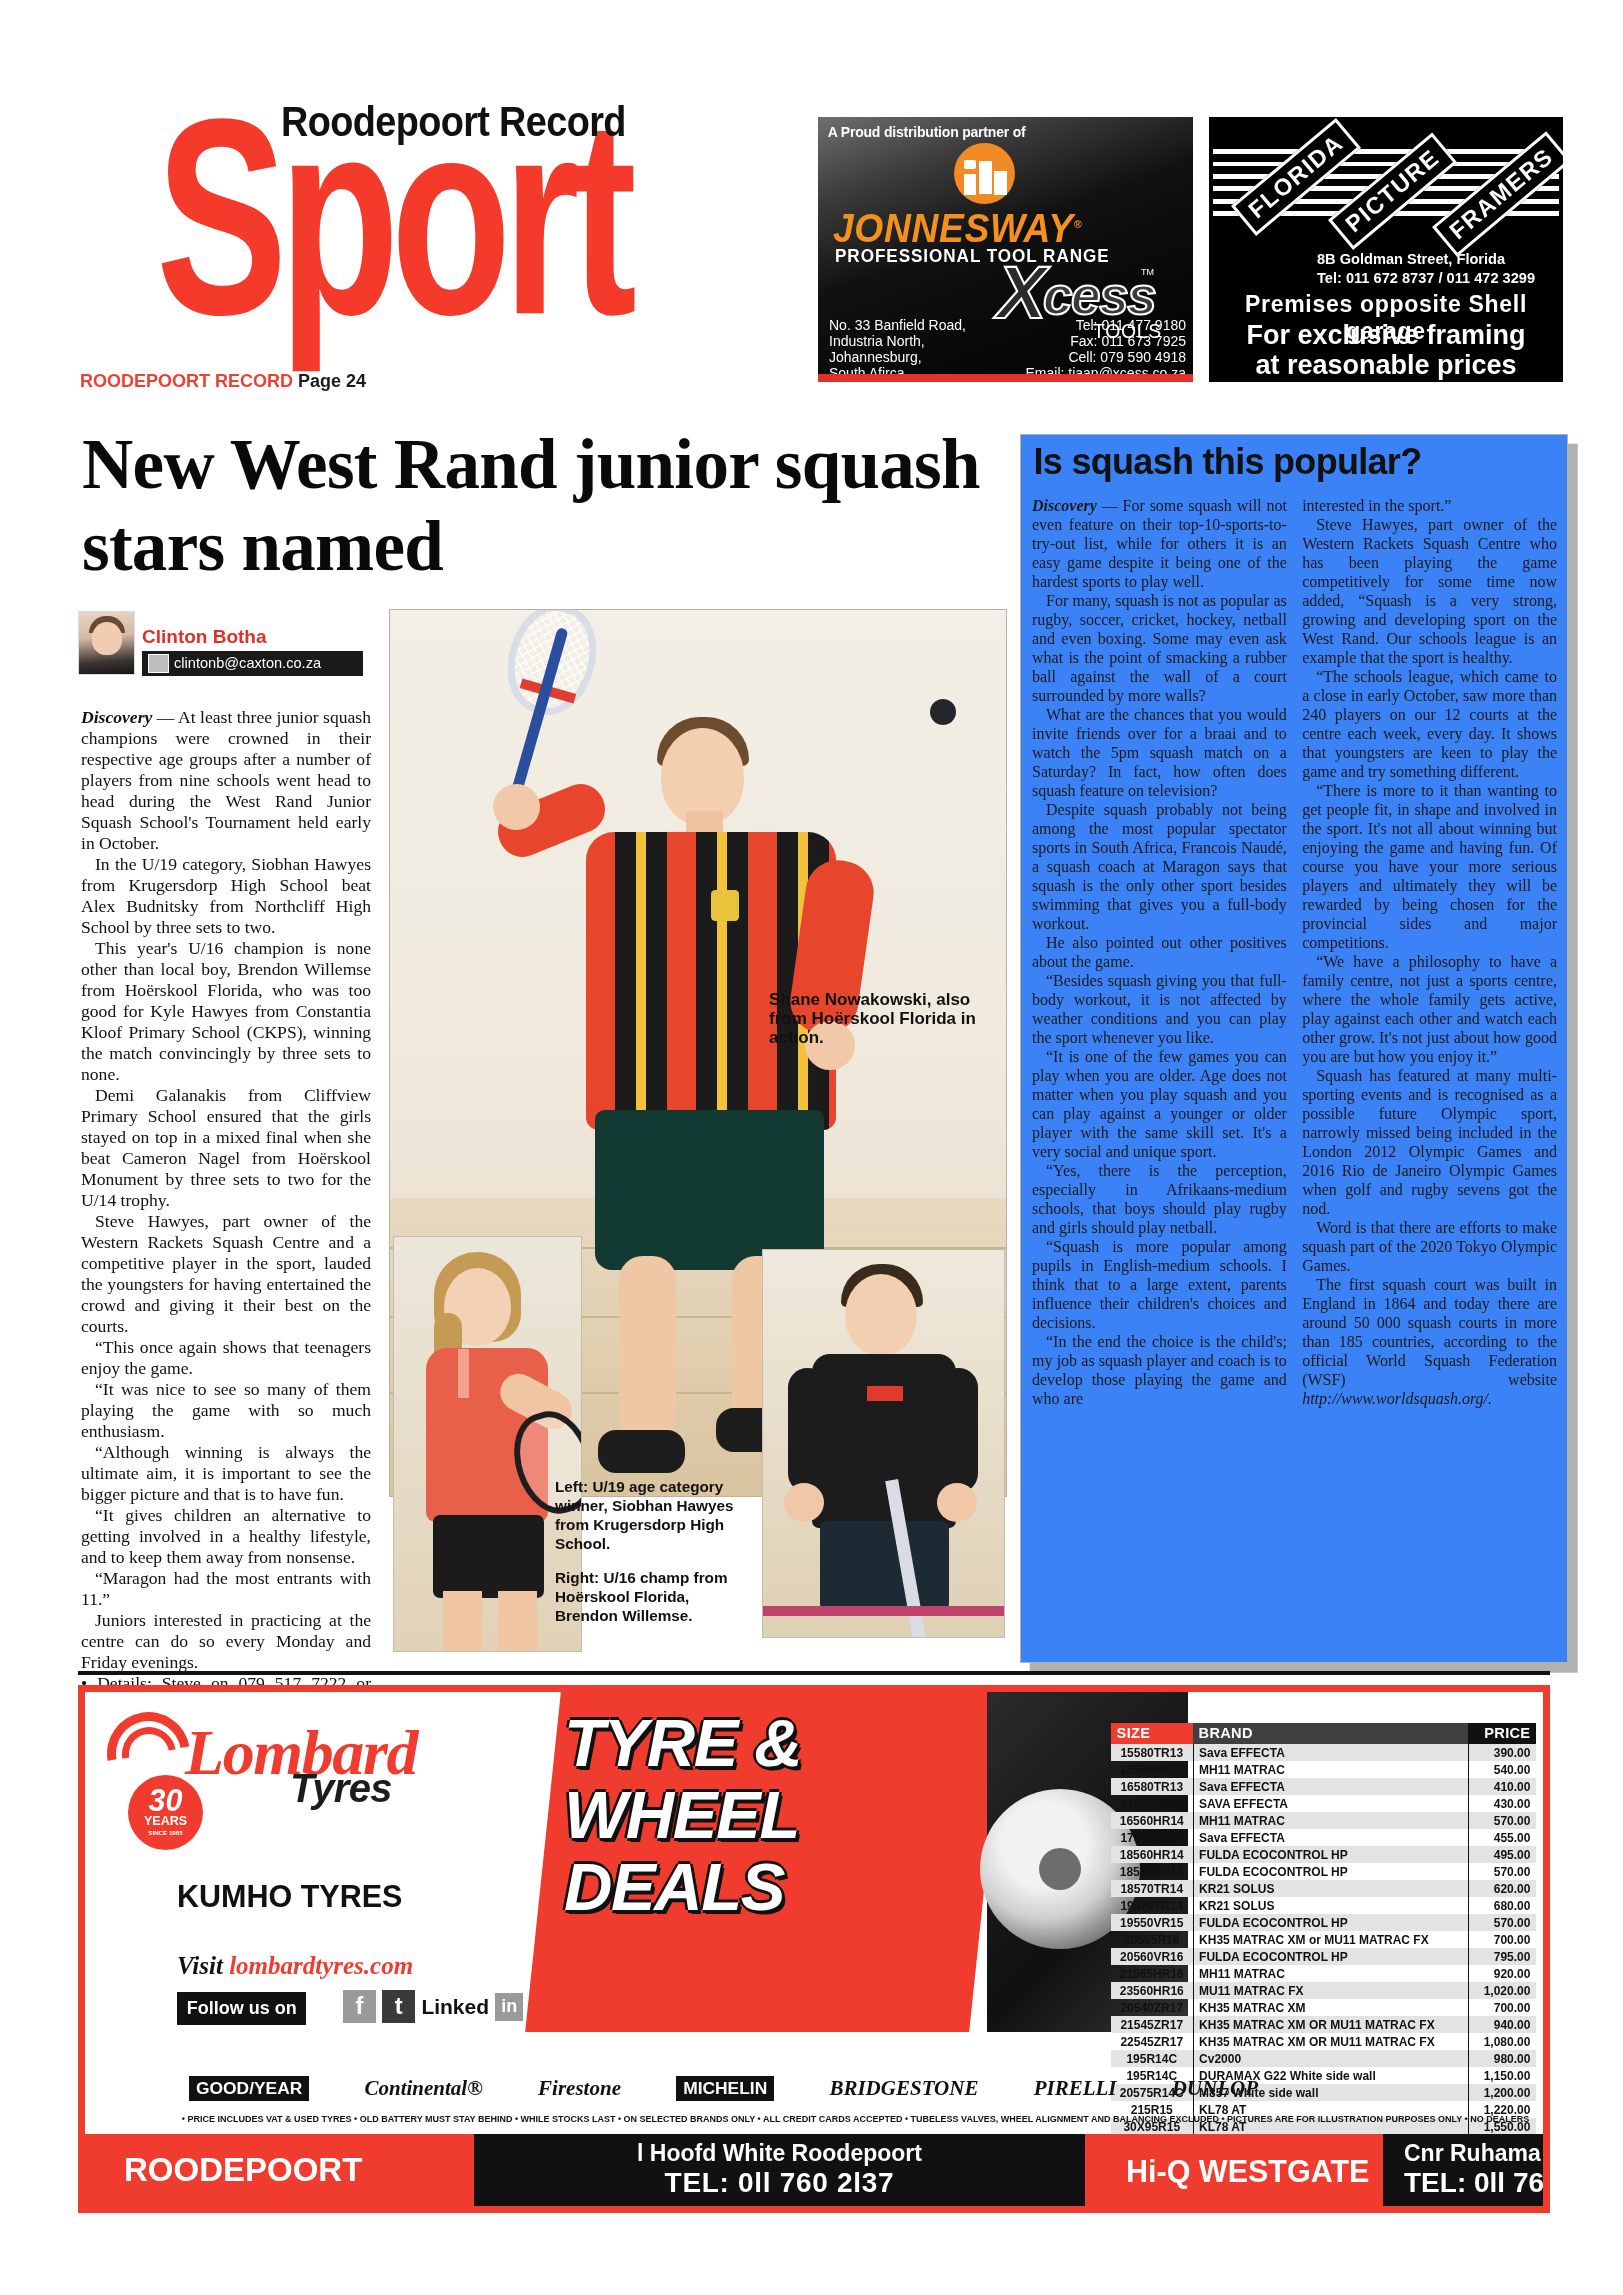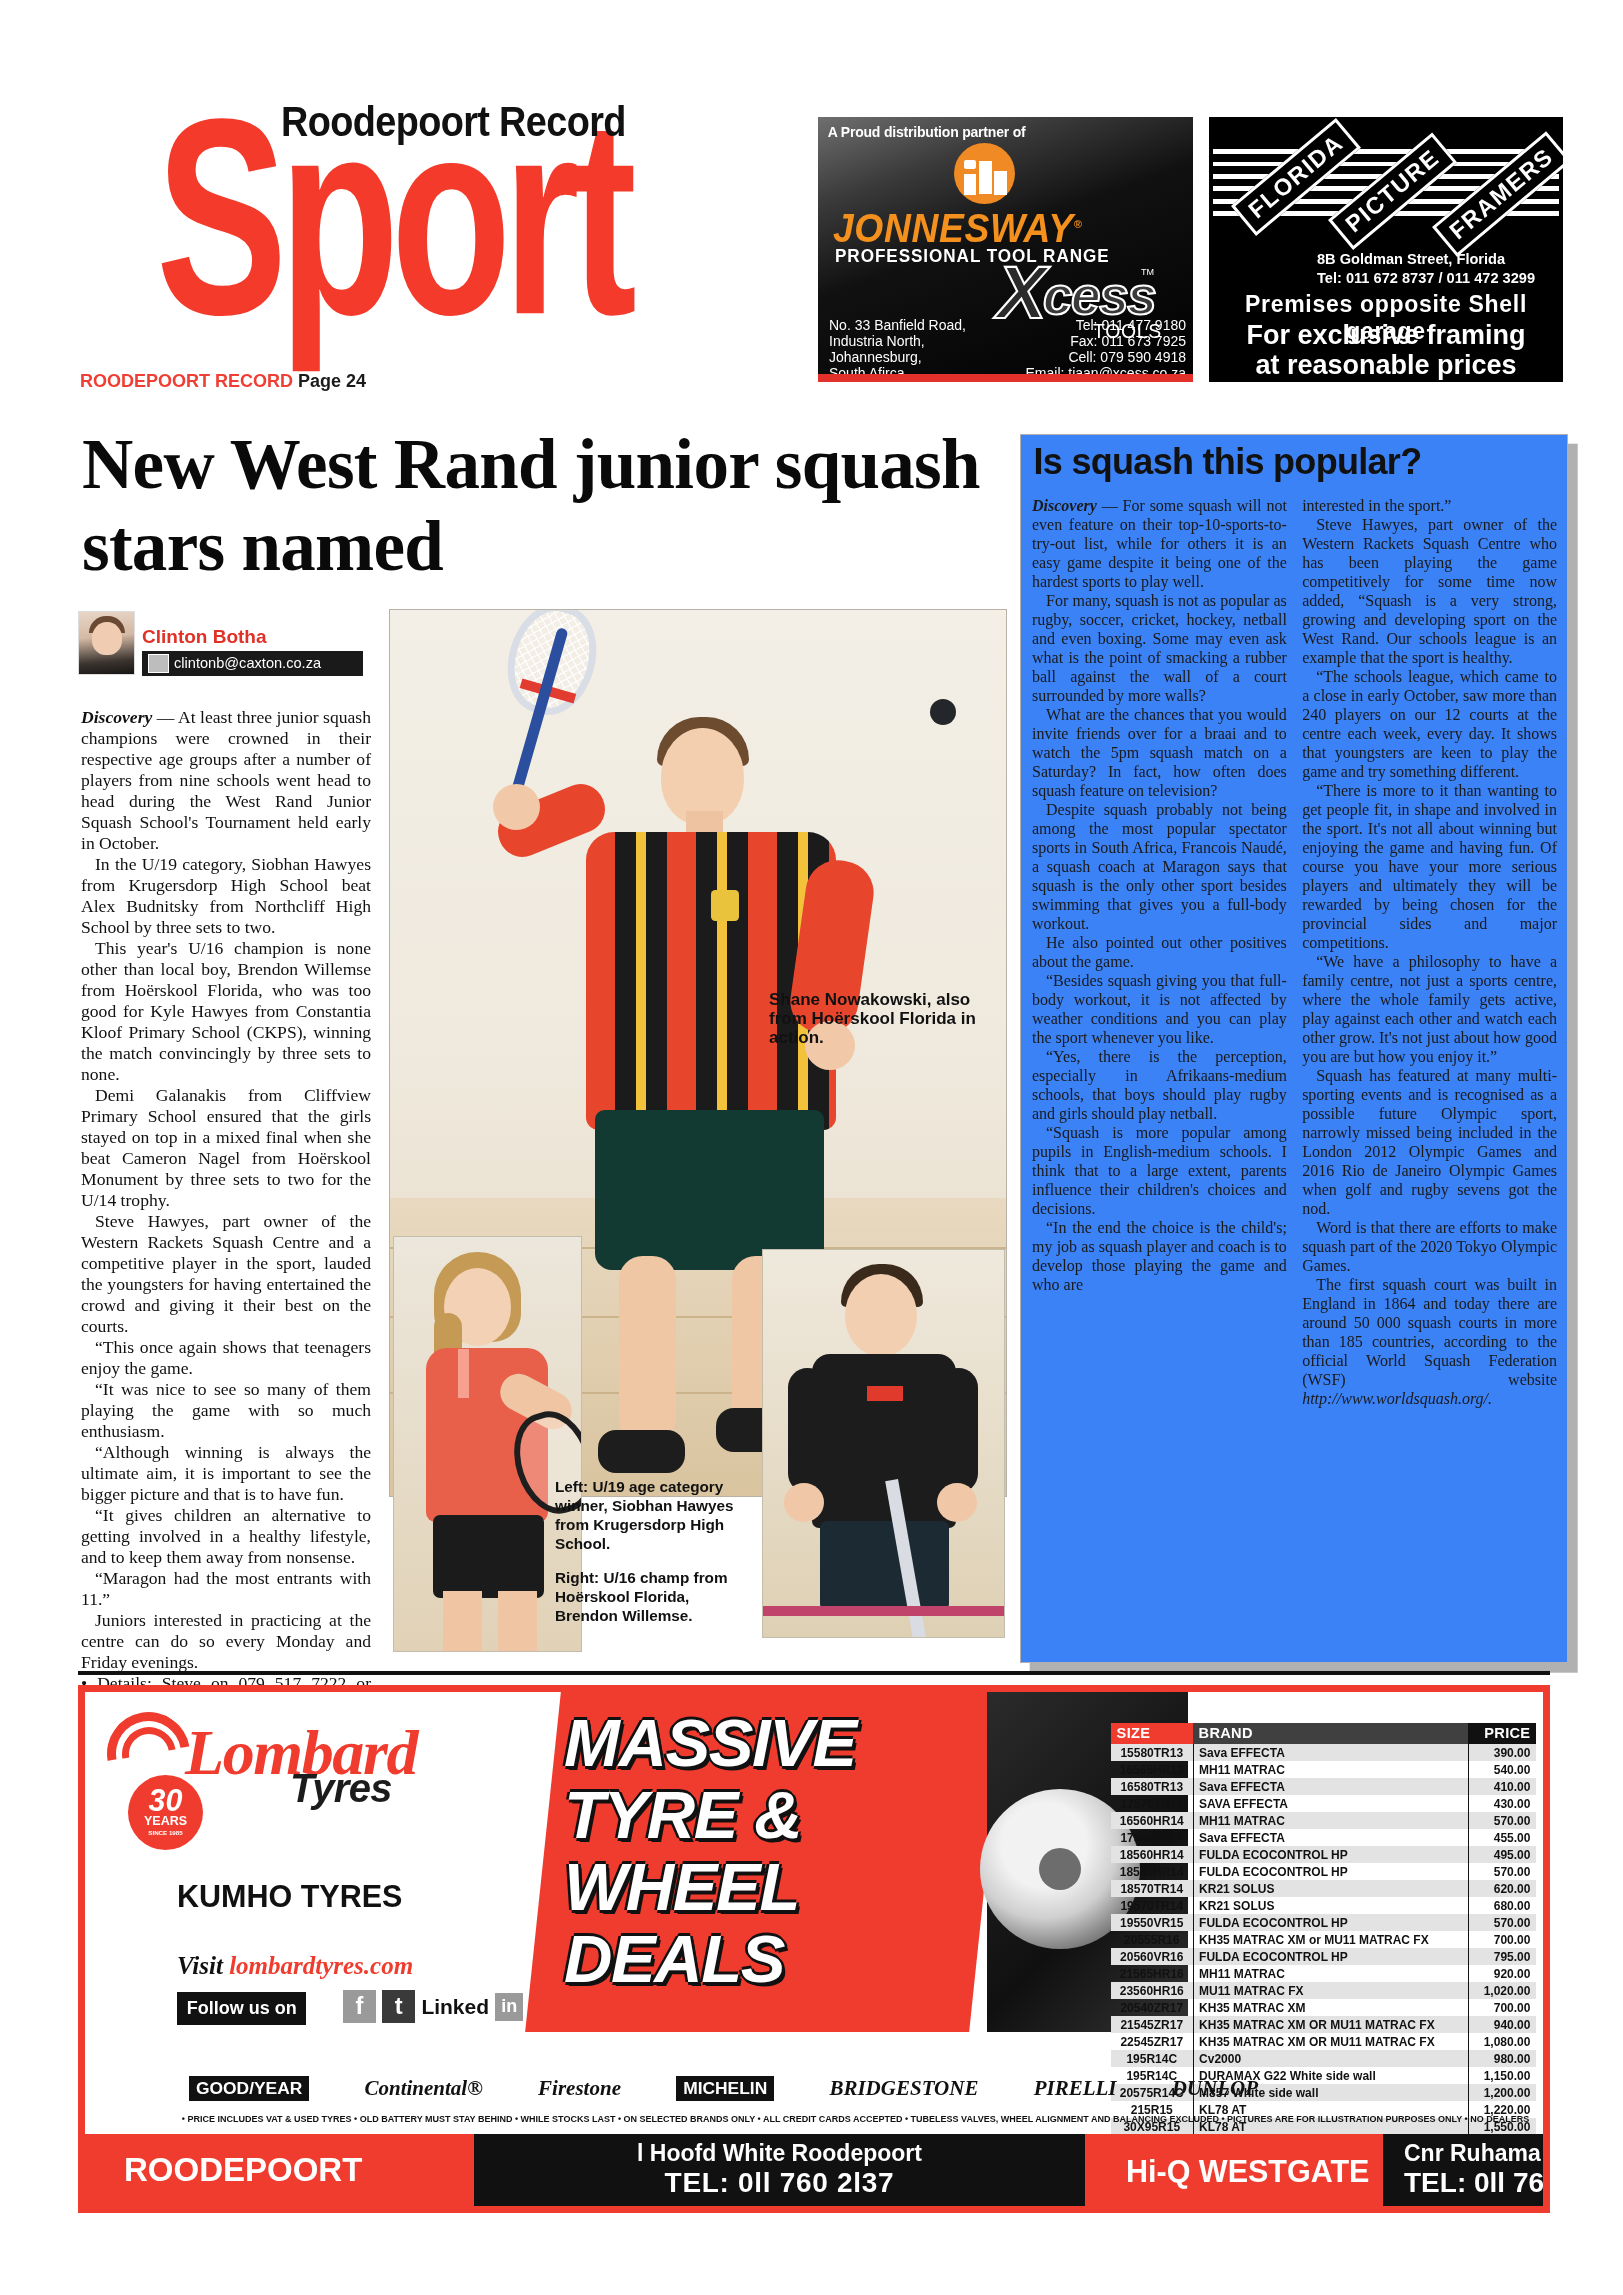--- a/index.html
+++ b/index.html
@@ -498,20 +498,21 @@
   <div class="sidebar">
     <div class="sb-title">Is squash this popular?</div>
     <div class="sb-cols">
       <div class="sb-col">
         <p><em>Discovery</em><span id="s0"> — For some squash will not even feature on their top-10-sports-to-try-out  list, while for others it is an easy game despite it being one of the hardest sports to play well.</span></p>
         <p>For many, squash is not as popular as rugby, soccer, cricket, hockey, netball and even boxing. Some may even ask what is the point of smacking a rubber ball against the wall of a court surrounded by more walls?</p>
         <p>What are the chances that you would invite friends over for a braai and to watch the 5pm squash match on a Saturday? In fact, how often does squash feature on television?</p>
         <p>Despite squash probably not being among the most popular spectator sports in South Africa, Francois Naudé, a squash coach at Maragon says that squash is the only other sport besides swimming that gives you a full-body workout.</p>
         <p>He also pointed out other positives about the game.</p>
         <p>“Besides squash giving you that full-body workout, it is not affected by weather conditions and you can play the sport whenever you like.</p>
+        <p>“It is one of the few games you can play when you are older. Age does not matter when you play squash and you can play against a younger or older player with the same skill set. It's a very social and unique sport.</p>
         <p>“Yes, there is the perception, especially in Afrikaans-medium schools, that boys should play rugby and girls should play netball.</p>
         <p>“Squash is more popular among pupils in English-medium schools. I think that to a large extent, parents influence their children's choices and decisions.</p>
         <p>“In the end the choice is the child's; my job as squash player and coach is to develop those playing the game and who are</p>
       </div>
       <div class="sb-col">
         <p style="text-indent:0">interested in the sport.”</p>
         <p>Steve Hawyes, part owner of the Western Rackets Squash Centre who has been playing the game competitively for some time now added, “Squash is a very strong, growing and developing sport on the West Rand. Our schools league is an example that the sport is healthy.</p>
         <p>“The schools league, which came to a close in early October, saw more than 240 players on our 12 courts at the centre each week, every day. It shows that youngsters are keen to play the game and try something different.</p>
         <p>“There is more to it than wanting to get people fit, in shape and involved in the sport. It's not all about winning but enjoying the game and having fun. Of course you have your more serious players and ultimately they will be rewarded by being chosen for the provincial sides and major competitions.</p>
         <p>“We have a philosophy to have a family centre, not just a sports centre, where the whole family gets active, play against each other and watch each other grow. It's not just about how good you are but how you enjoy it.”</p>
@@ -547,21 +548,20 @@
     </div>
     <div class="lb-follow">Follow us on</div>
     <div class="lb-soc">
       <span class="sq">f</span>
       <span class="sq" style="background:#3a3a3a">t</span>
       <span class="li">Linked</span>
       <span class="sq" style="width:28px;height:28px;line-height:26px;font-size:18px">in</span>
     </div>
 
     <div class="lb-massive">
-      <div>MASSIVE</div>
       <div>TYRE &amp;</div>
       <div>WHEEL</div>
       <div>DEALS</div>
     </div>
 
     <div class="lb-table">
       <table>
         <thead>
           <tr>
             <th class="size">SIZE</th>

